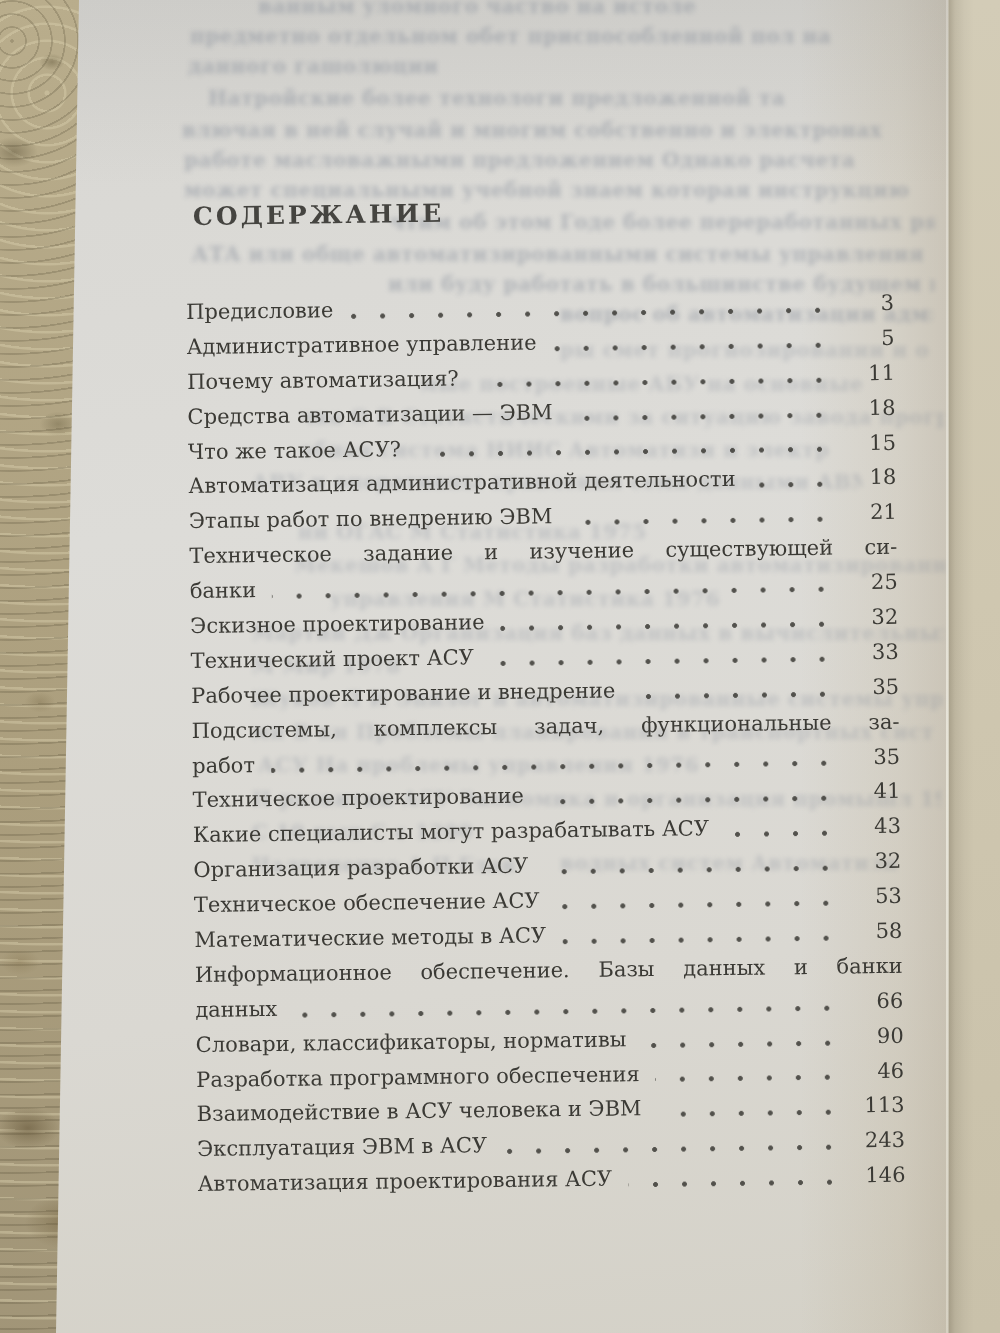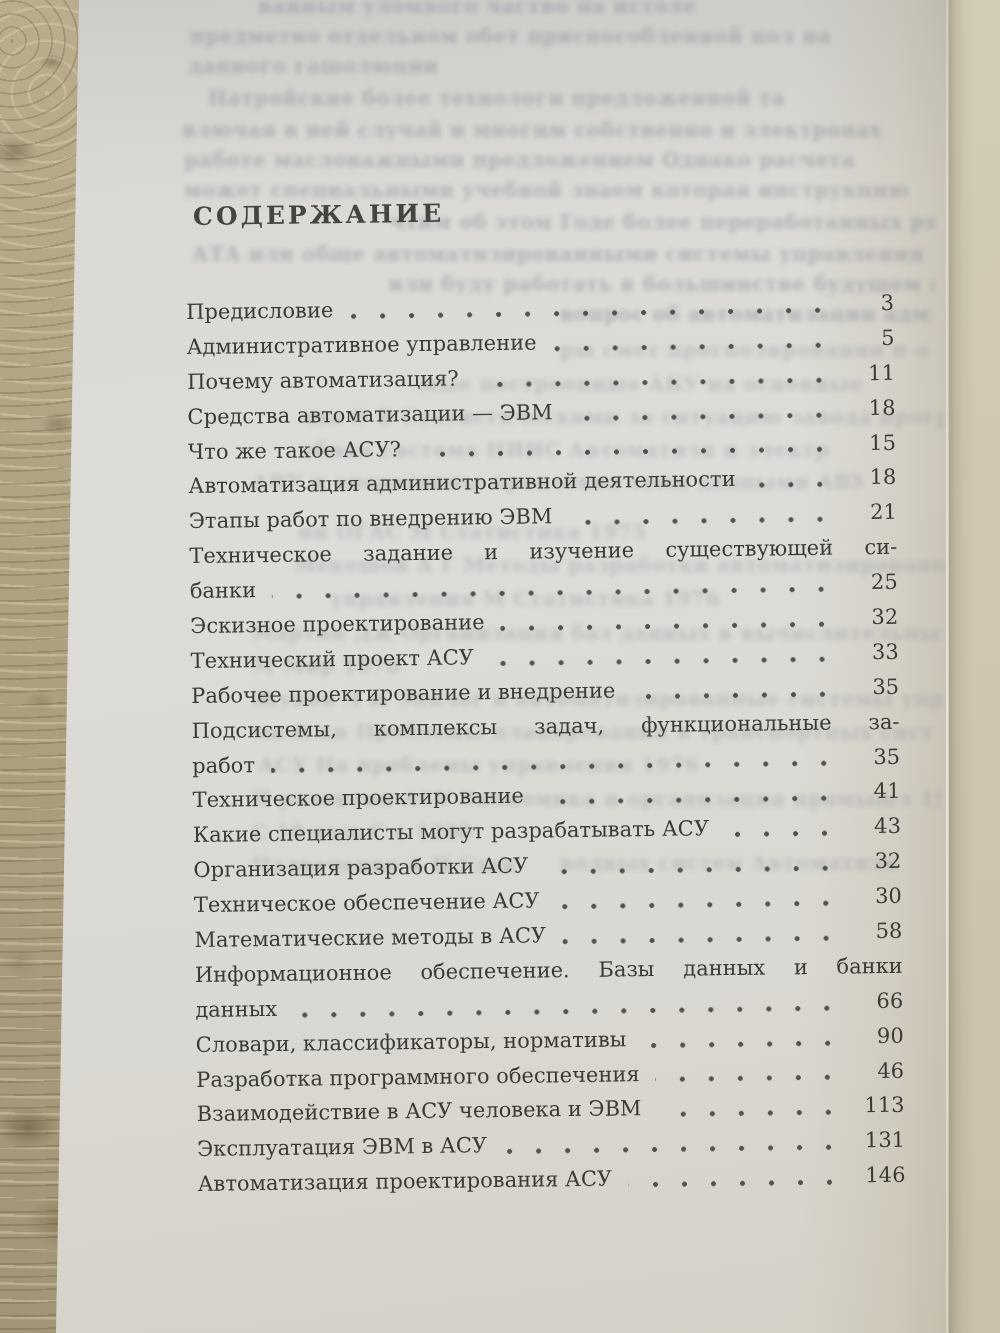--- a/index.html
+++ b/index.html
@@ -225,21 +225,21 @@
             <div class="eline final">
               <span class="etext">Организация разработки АСУ</span>
               <span class="leader"></span>
               <span class="pnum">32</span>
             </div>
           </div>
           <div class="entry">
             <div class="eline final">
               <span class="etext">Техническое обеспечение АСУ</span>
               <span class="leader"></span>
-              <span class="pnum">30</span>
+              <span class="pnum">53</span>
             </div>
           </div>
           <div class="entry">
             <div class="eline final">
               <span class="etext">Математические методы в АСУ</span>
               <span class="leader"></span>
               <span class="pnum">58</span>
             </div>
           </div>
           <div class="entry">
@@ -268,21 +268,21 @@
             <div class="eline final">
               <span class="etext">Взаимодействие в АСУ человека и ЭВМ</span>
               <span class="leader"></span>
               <span class="pnum">113</span>
             </div>
           </div>
           <div class="entry">
             <div class="eline final">
               <span class="etext">Эксплуатация ЭВМ в АСУ</span>
               <span class="leader"></span>
-              <span class="pnum">131</span>
+              <span class="pnum">243</span>
             </div>
           </div>
           <div class="entry">
             <div class="eline final">
               <span class="etext">Автоматизация проектирования АСУ</span>
               <span class="leader"></span>
               <span class="pnum">146</span>
             </div>
           </div>
         </div>

